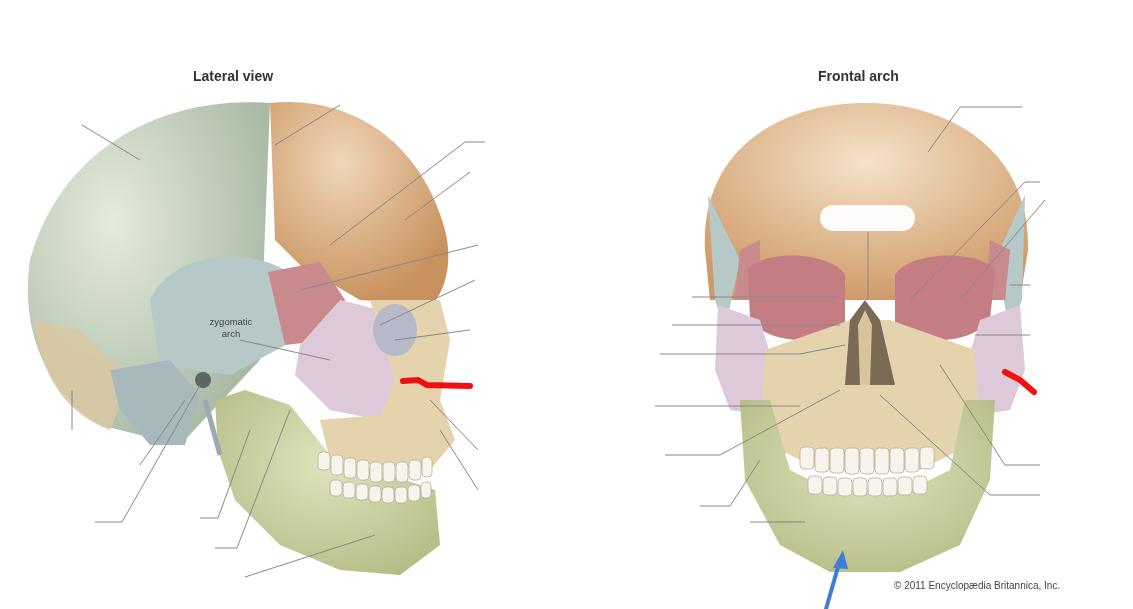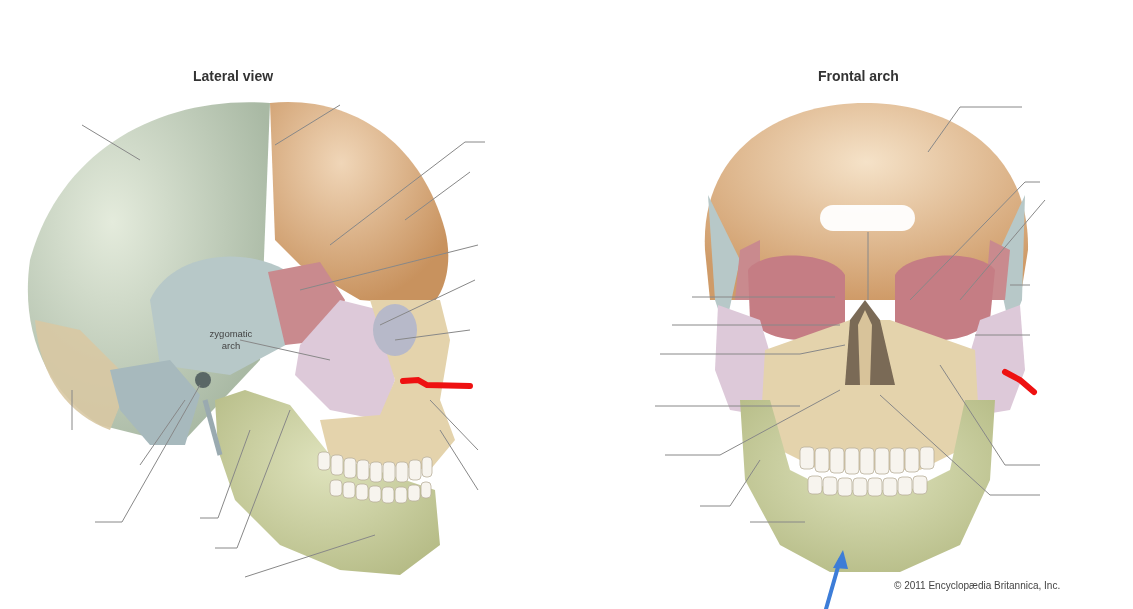--- a/index.html
+++ b/index.html
@@ -1,21 +1,21 @@
 <!DOCTYPE html>
 <html><head>
 <meta charset="utf-8">
 <style>
   html,body{margin:0;padding:0;background:#ffffff;}
   body{width:1133px;height:609px;position:relative;overflow:hidden;font-family:"Liberation Sans",sans-serif;}
   .title{position:absolute;font-size:14px;font-weight:bold;color:#333;}
   #t-lat{left:193px;top:68px;}
   #t-fro{left:818px;top:68px;}
   .copyright{position:absolute;left:894px;top:580px;font-size:10px;color:#444;}
-  .zlabel{position:absolute;left:203px;top:328px;font-size:9.5px;line-height:12px;color:#444;text-align:center;width:56px;}
+  .zlabel{position:absolute;left:203px;top:316px;font-size:9.5px;line-height:12px;color:#444;text-align:center;width:56px;}
   svg{position:absolute;left:0;top:0;}
 </style>
 </head>
 <body>
 
 <div id="t-lat" class="title">Lateral view</div>
 <div id="t-fro" class="title">Frontal arch</div>
 
 <svg width="1133" height="609" viewBox="0 0 1133 609">
   <defs>

